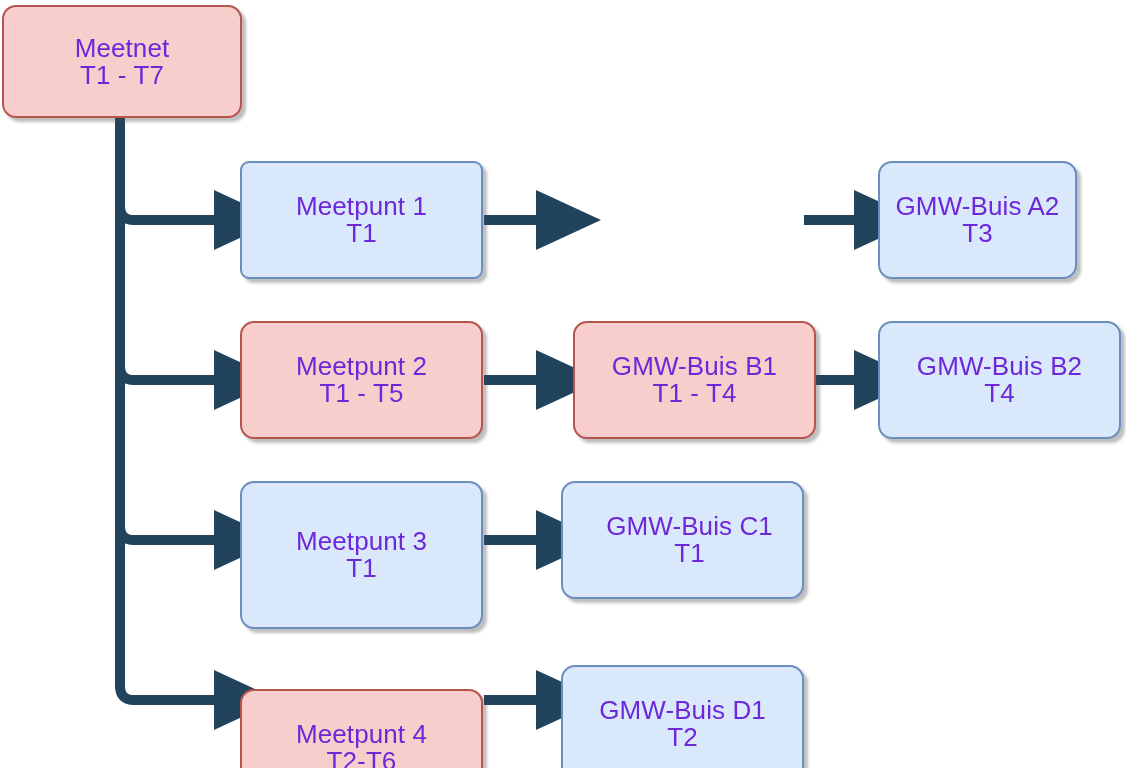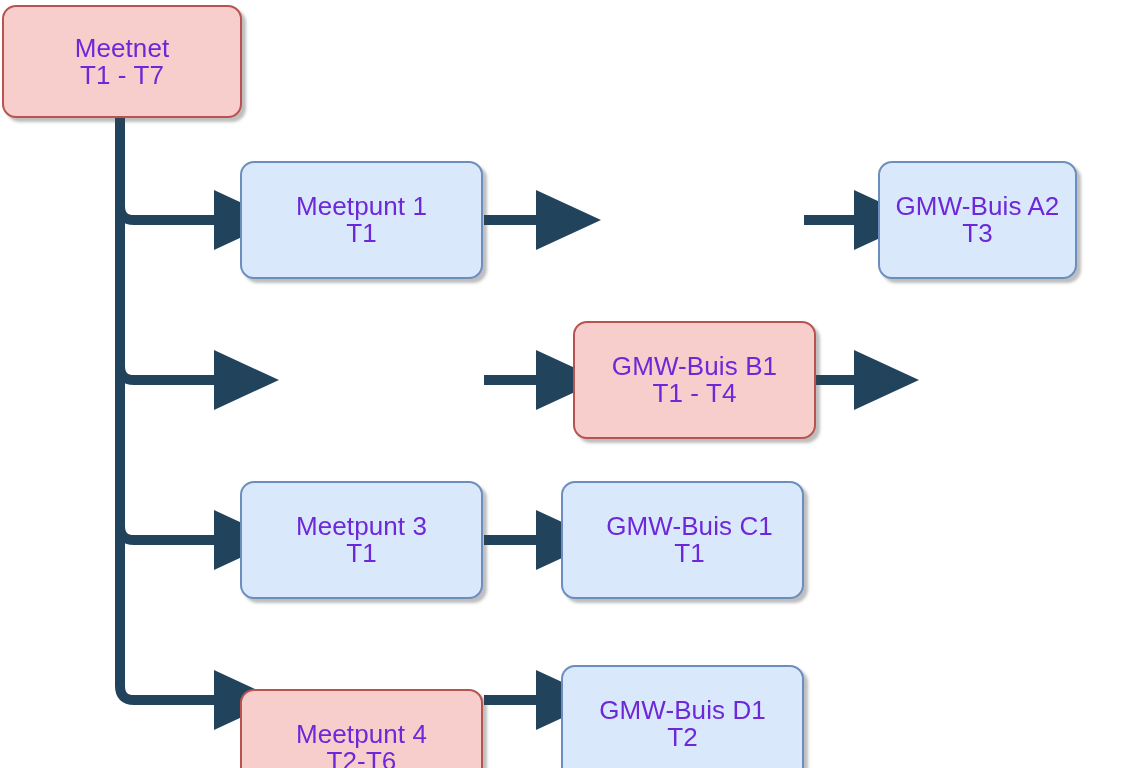--- a/index.html
+++ b/index.html
@@ -65,35 +65,43 @@
     <path d="M484,540 L538,540" fill="none" stroke="#22435c" stroke-width="10" marker-end="url(#arrowhead)"></path>
 
     <path d="M484,700 L538,700" fill="none" stroke="#22435c" stroke-width="10" marker-end="url(#arrowhead)"></path>
   </svg>
 
   <div class="node red" style="left:2px;top:5px;width:240px;height:113px;">
     <span class="line1">Meetnet</span>
     <span class="line2">T1 - T7</span>
   </div>
 
-  <div class="node blue" style="left:240px;top:161px;width:243px;height:118px;">
+  <div class="node blue" style="left:240px;top:161px;width:243px;height:118px;border-radius:9px;">
     <span class="line1">Meetpunt 1</span>
     <span class="line2">T1</span>
   </div>
   <div class="node blue" style="left:878px;top:161px;width:199px;height:118px;">
     <span class="line1">GMW-Buis A2</span>
     <span class="line2">T3</span>
   </div>
 
+  <div class="node red" style="left:240px;top:321px;width:243px;height:118px;">
+    <span class="line1">Meetpunt 2</span>
+    <span class="line2">T1 - T5</span>
+  </div>
   <div class="node red" style="left:561px;top:321px;width:243px;height:118px;margin-left:12px;">
     <span class="line1">GMW-Buis B1</span>
     <span class="line2">T1 - T4</span>
   </div>
+  <div class="node blue" style="left:878px;top:321px;width:243px;height:118px;">
+    <span class="line1">GMW-Buis B2</span>
+    <span class="line2">T4</span>
+  </div>
 
-  <div class="node blue" style="left:240px;top:481px;width:243px;height:118px;">
+  <div class="node blue" style="left:240px;top:481px;width:243px;height:148px;">
     <span class="line1">Meetpunt 3</span>
     <span class="line2">T1</span>
   </div>
   <div class="node blue" style="left:561px;top:481px;width:243px;height:118px;padding-left:14px;">
     <span class="line1">GMW-Buis C1</span>
     <span class="line2">T1</span>
   </div>
 
   <div class="node red" style="left:240px;top:641px;width:243px;height:118px;margin-top:48px;">
     <span class="line1">Meetpunt 4</span>

